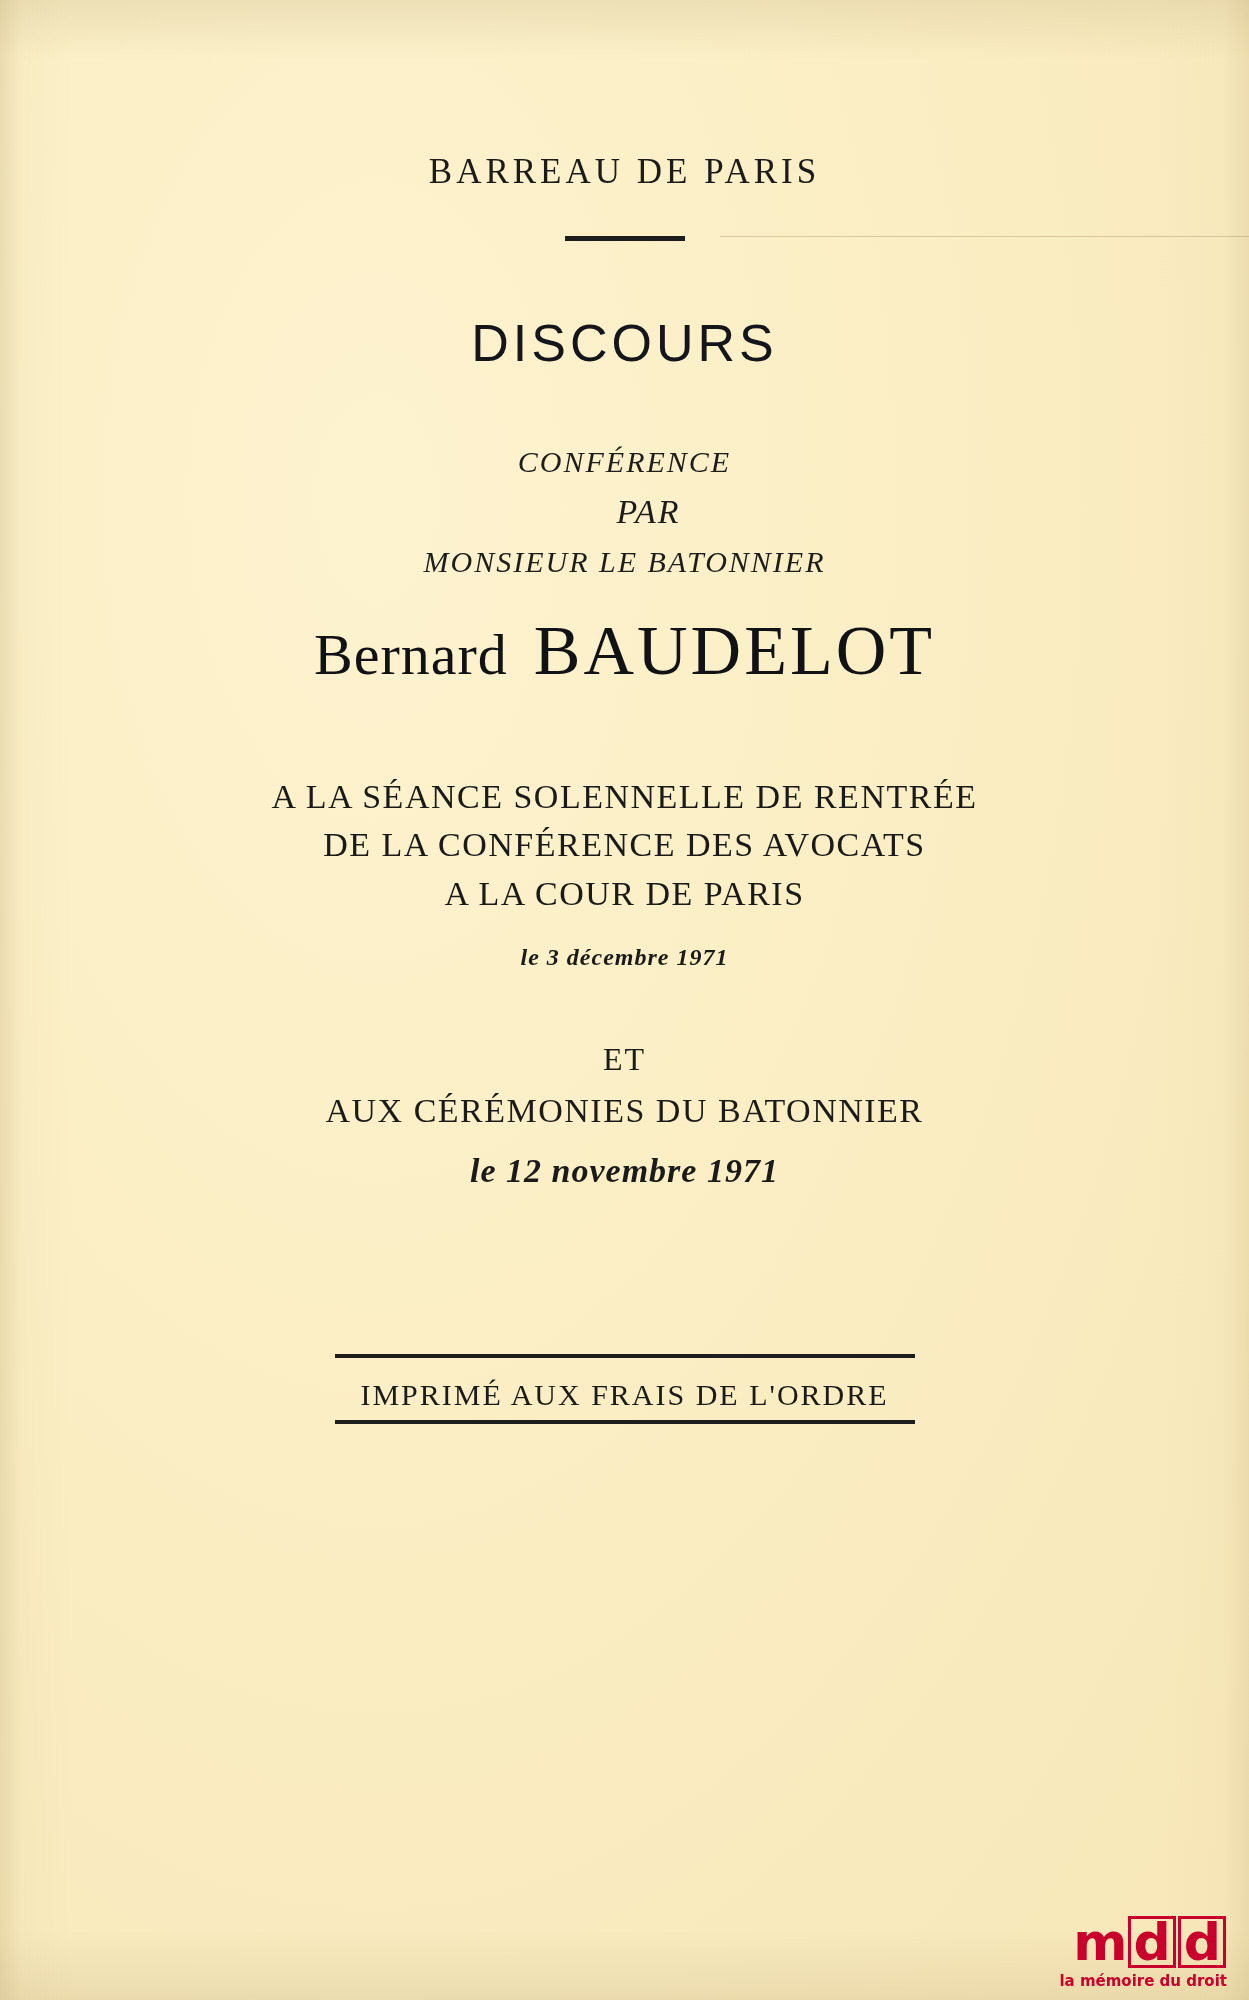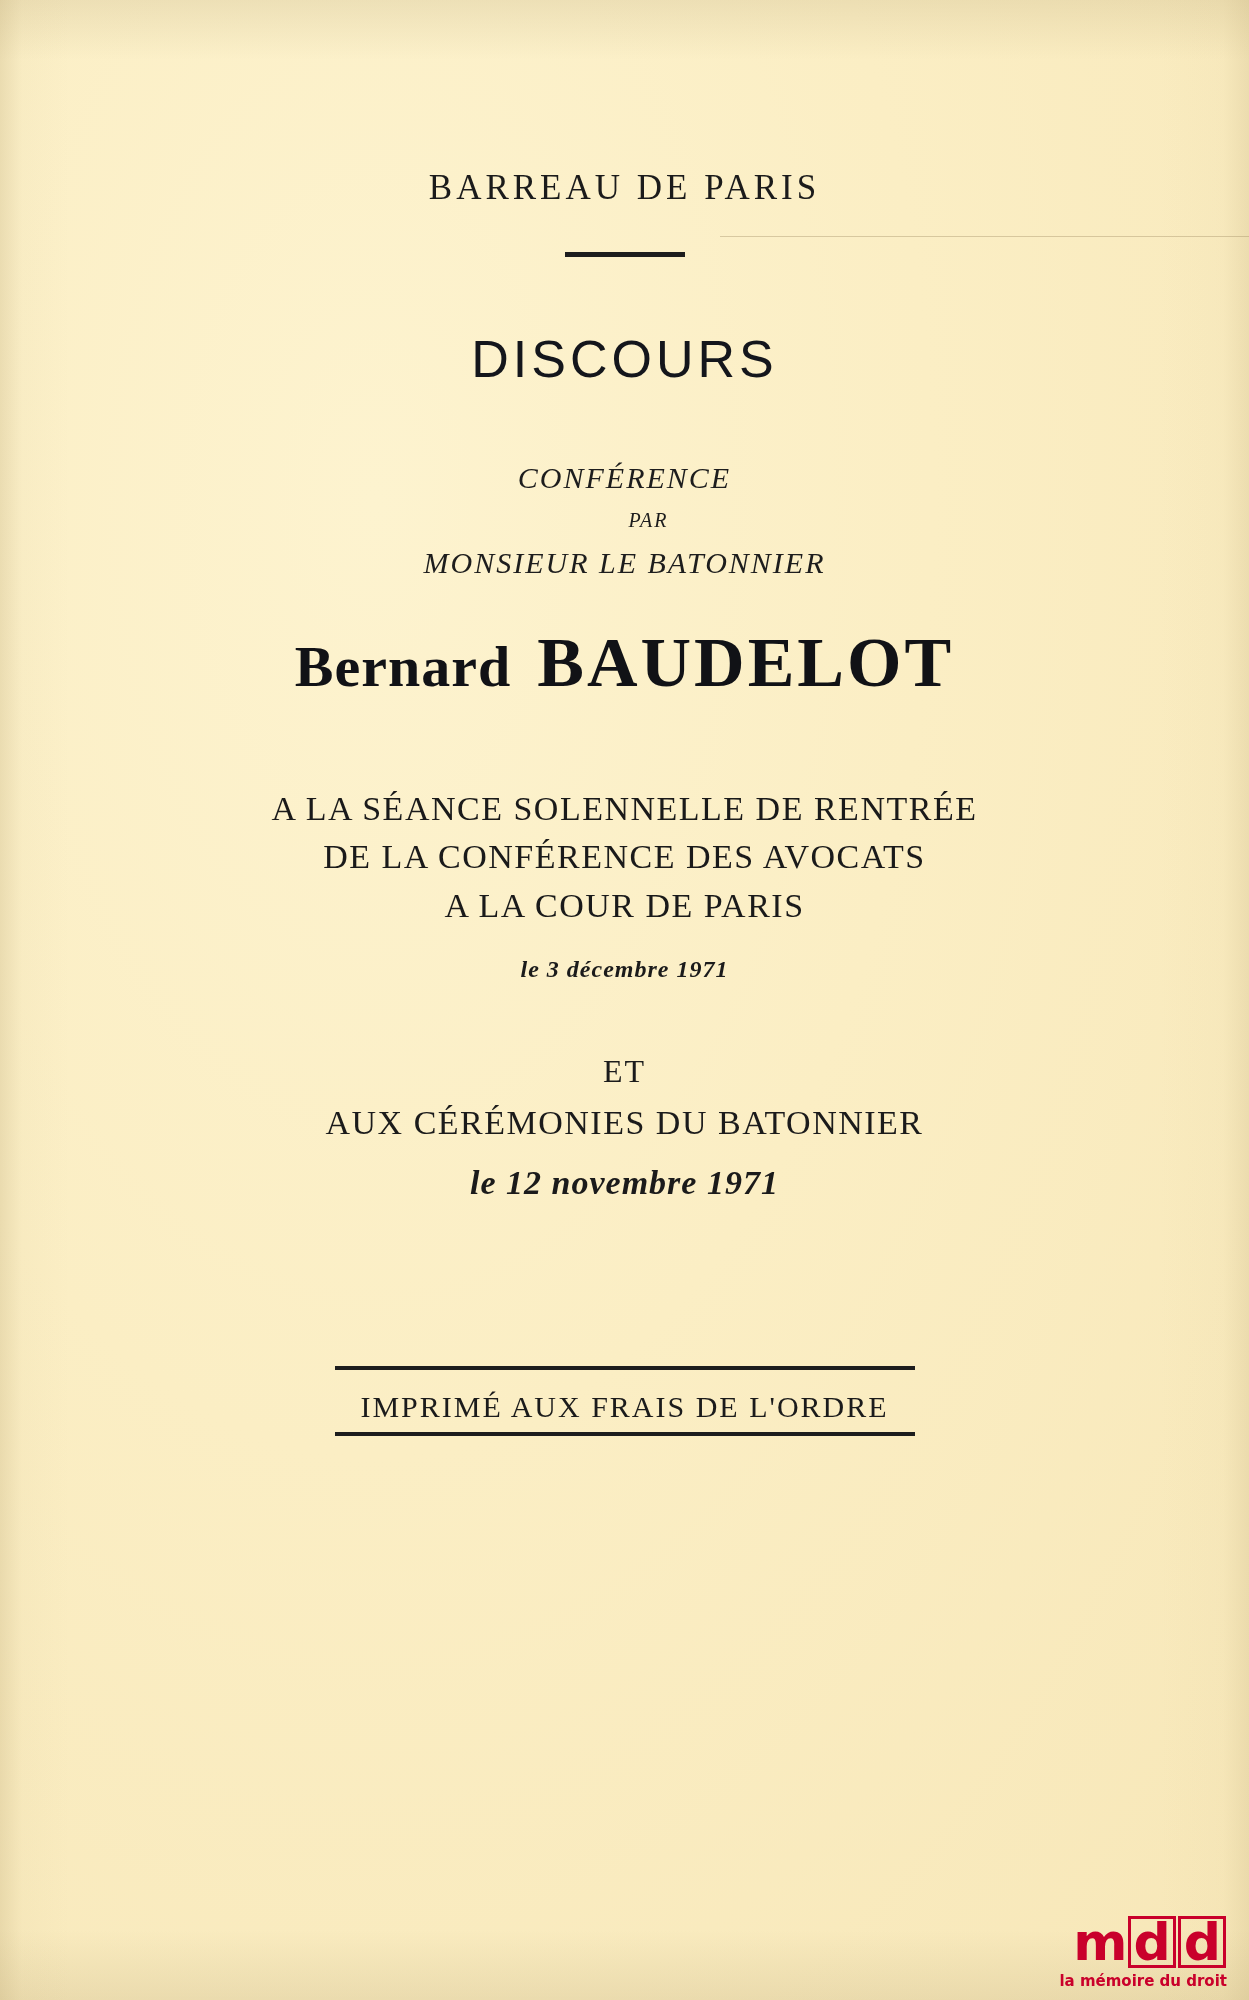--- a/index.html
+++ b/index.html
@@ -43,21 +43,21 @@
     left: 720px;
     top: 236px;
     width: 529px;
     height: 1px;
     background: rgba(150,130,90,0.35);
   }
 
   .content {
     position: absolute;
     left: 0;
-    top: 16px;
+    top: 0;
     width: 1249px;
     text-align: center;
     color: #1b1b1b;
   }
 
   .institution {
     margin-top: 152px;
     font-size: 35px;
     letter-spacing: 4px;
     font-weight: 400;
@@ -80,27 +80,27 @@
     color: #14161c;
   }
 
   .sub-block {
     margin-top: 72px;
     font-style: italic;
     font-family: "Liberation Serif", serif;
     color: #1d1d1d;
   }
   .sub-line-1 { font-size: 30px; letter-spacing: 2px; }
-  .sub-line-2 { font-size: 20px; letter-spacing: 2px; margin-top: 14px; padding-left: 48px; }
+  .sub-line-2 { font-size: 34px; letter-spacing: 2px; margin-top: 14px; padding-left: 48px; }
   .sub-line-3 { font-size: 30px; letter-spacing: 2px; margin-top: 14px; }
 
   .speaker {
-    margin-top: 43px;
-    font-family: "Liberation Serif", serif;
-    font-weight: bold;
+    margin-top: 32px;
+    font-family: "Liberation Serif", serif;
+    font-weight: normal;
     font-size: 66px;
     letter-spacing: 1px;
     color: #111216;
   }
   .speaker .first { font-size: 58px; }
   .speaker .last { font-size: 70px; letter-spacing: 3px; }
   .speaker .gap { display: inline-block; width: 26px; }
 
   .event {
     margin-top: 82px;

